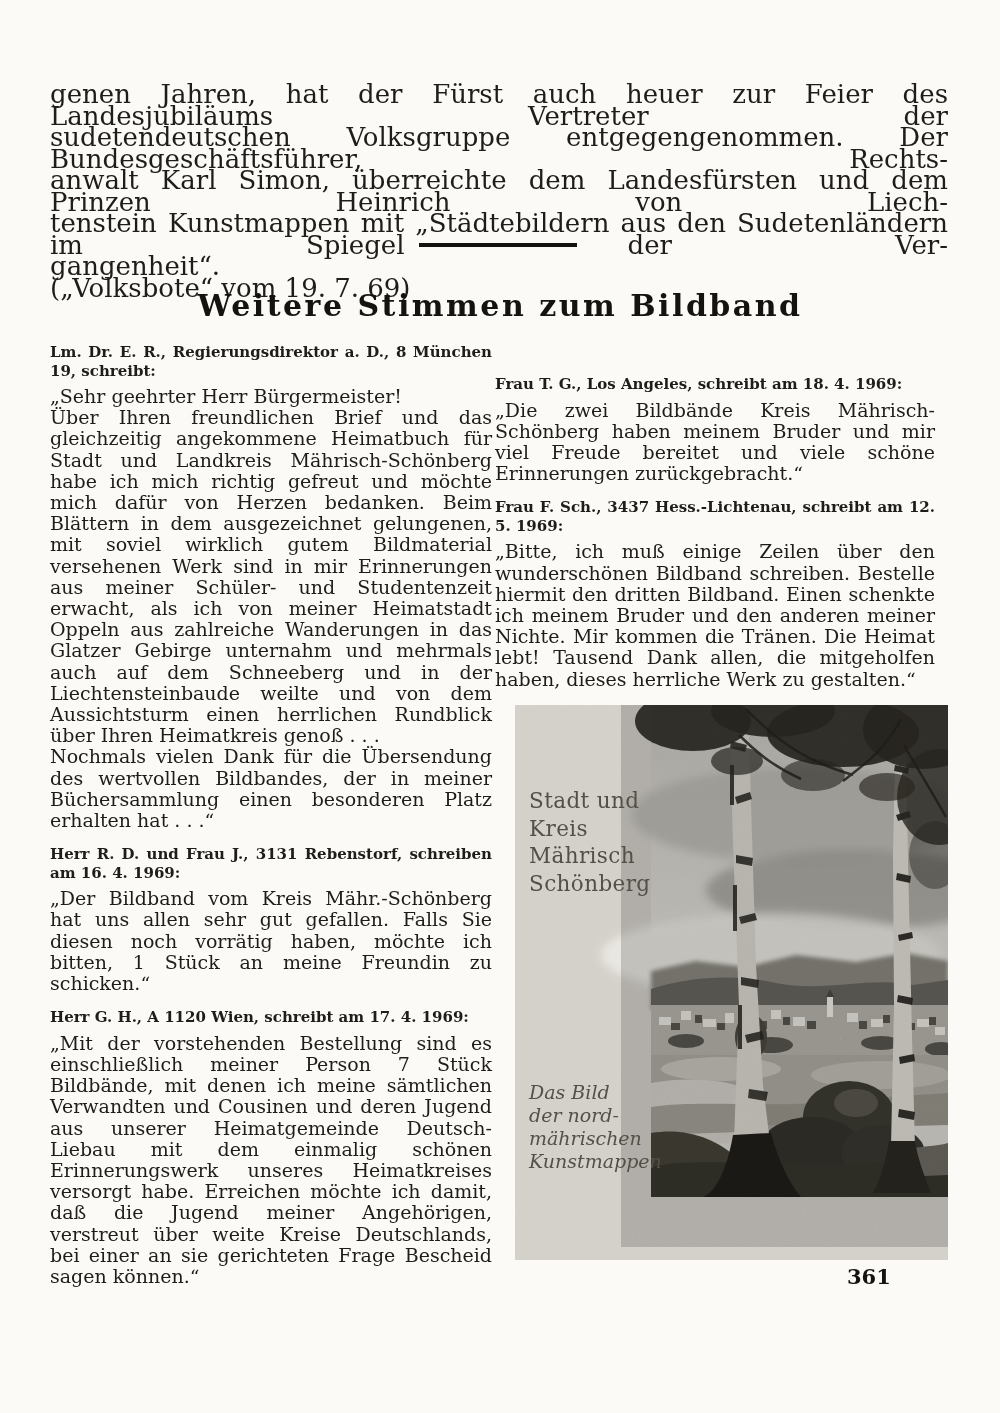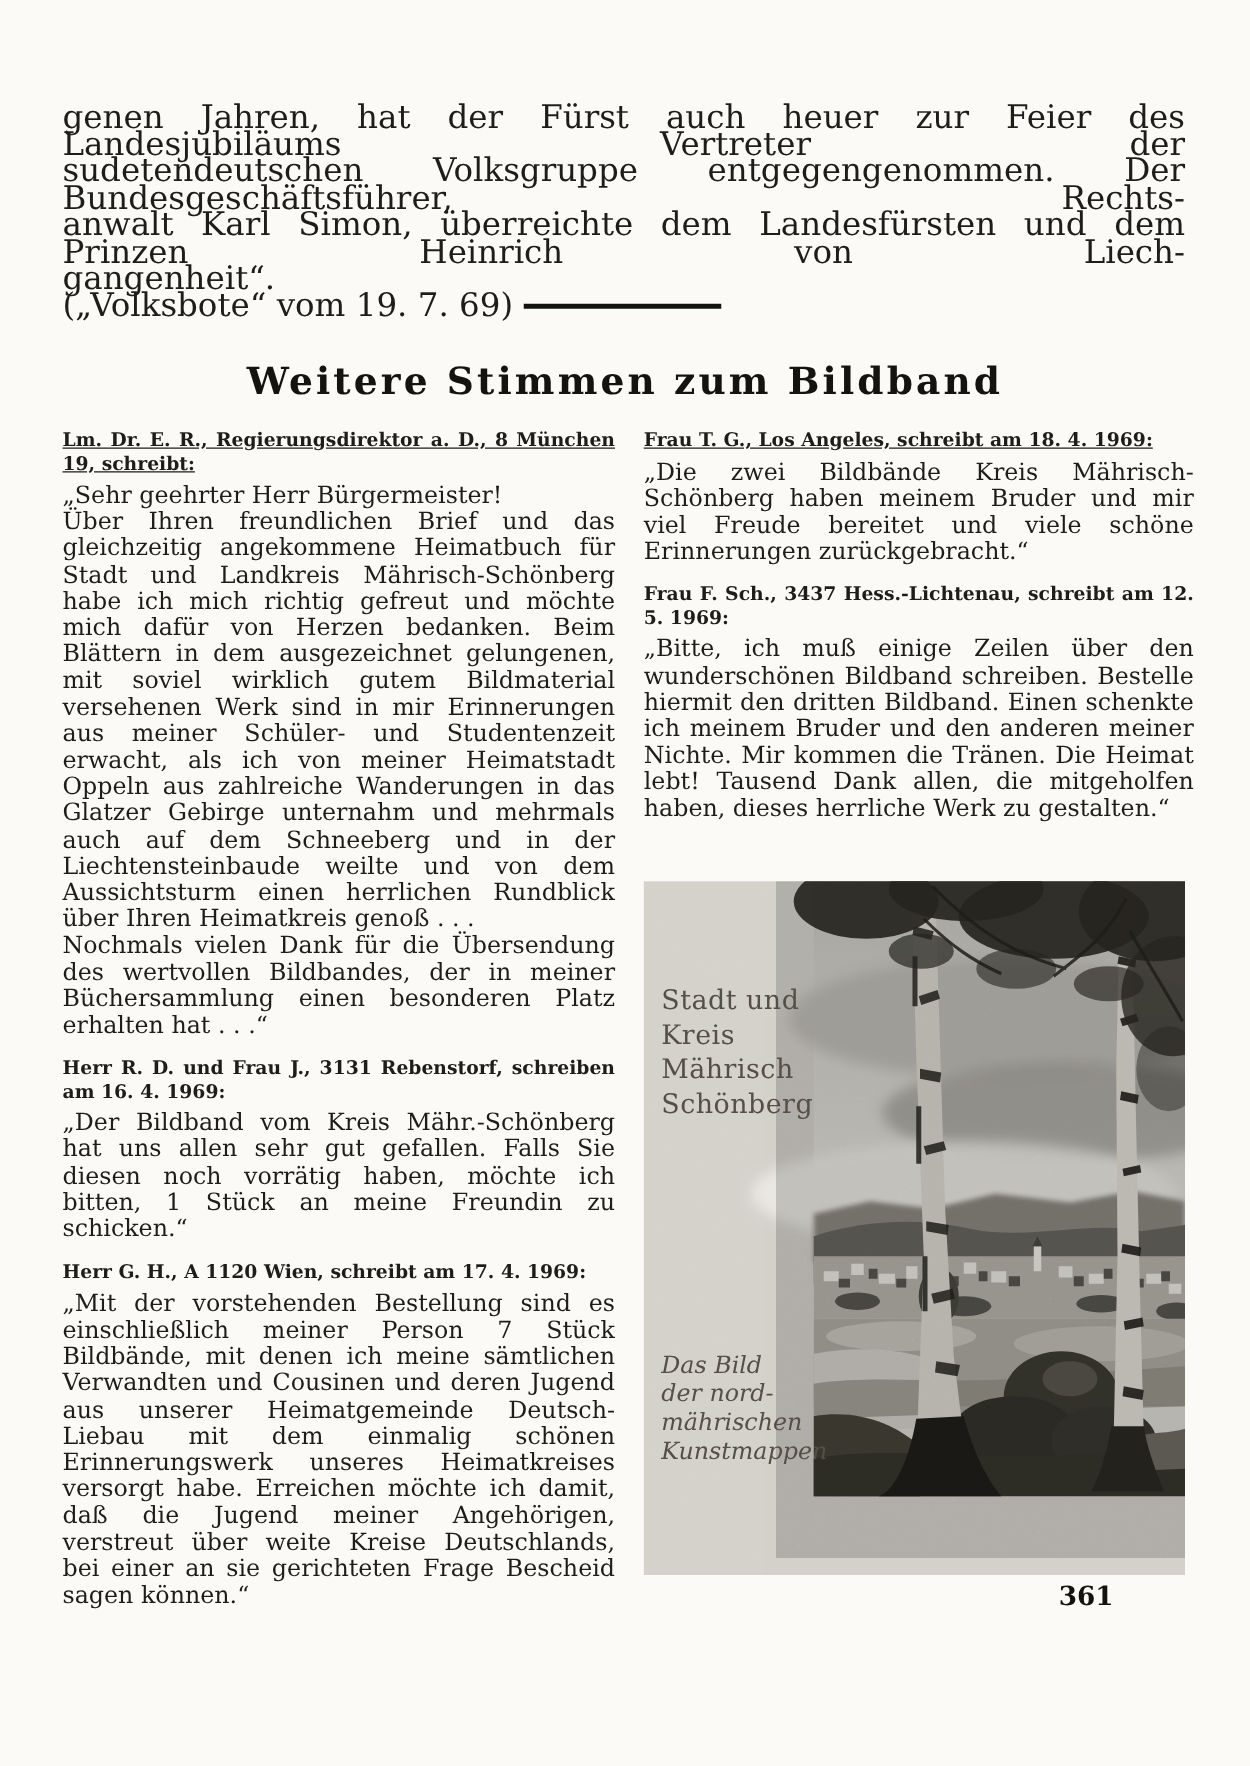--- a/index.html
+++ b/index.html
@@ -24,26 +24,26 @@
 
   .headline{
     position:absolute;left:0;top:288px;width:1000px;
     text-align:center;font-size:30px;font-weight:bold;letter-spacing:2.5px;
     color:#14130f;
   }
 
   
   .col{position:absolute;top:343px;font-size:19px;line-height:21.2px;}
   .col-left{left:50px;width:442px;}
-  .col-right{left:515px;width:440px;}
+  .col-right{left:495px;width:440px;margin-top:32px;}
   .letter-header{
     font-size:15px;line-height:18.5px;font-weight:bold;
     text-align:justify;margin:14px 0 6px 0;
   }
-  .letter:first-child .letter-header{margin-top:0;text-decoration:underline;}
+  .letter:first-child .letter-header{margin-top:0;}
   .letter-par{text-align:justify;margin:0;}
 
   
   .cover{position:absolute;left:515px;top:705px;width:433px;height:472px;}
   .cover svg{position:absolute;left:0;top:0;display:block;}
   .cover-title{
     position:absolute;left:14px;top:82px;
     font-size:21.5px;line-height:27.5px;color:#545047;letter-spacing:0.4px;
   }
   .cover-caption{
@@ -58,20 +58,21 @@
 </style>
 </head>
 <body>
 
 <div class="page">
 
   <div class="top-article">
     <div class="ta-line">genen Jahren, hat der Fürst auch heuer zur Feier des Landesjubiläums Vertreter der</div>
     <div class="ta-line">sudetendeutschen Volksgruppe entgegengenommen. Der Bundesgeschäftsführer, Rechts-</div>
     <div class="ta-line">anwalt Karl Simon, überreichte dem Landesfürsten und dem Prinzen Heinrich von Liech-</div>
+    <div class="ta-line">tenstein Kunstmappen mit „Städtebildern aus den Sudetenländern im Spiegel der Ver-</div>
     <div class="ta-last">
       <span>gangenheit“.</span>
       <span>(„Volksbote“ vom 19. 7. 69)</span>
     </div>
   </div>
 
   <div class="divider"></div>
 
   <div class="headline">Weitere Stimmen zum Bildband</div>
 

